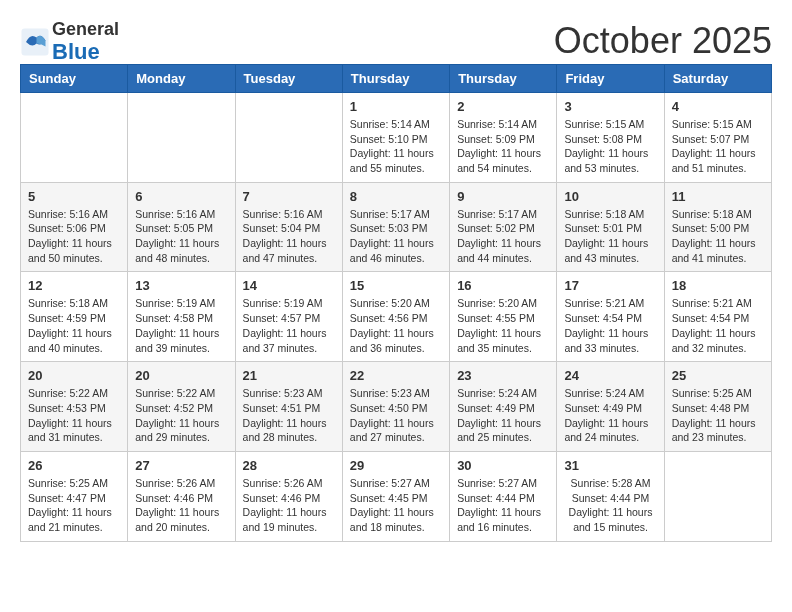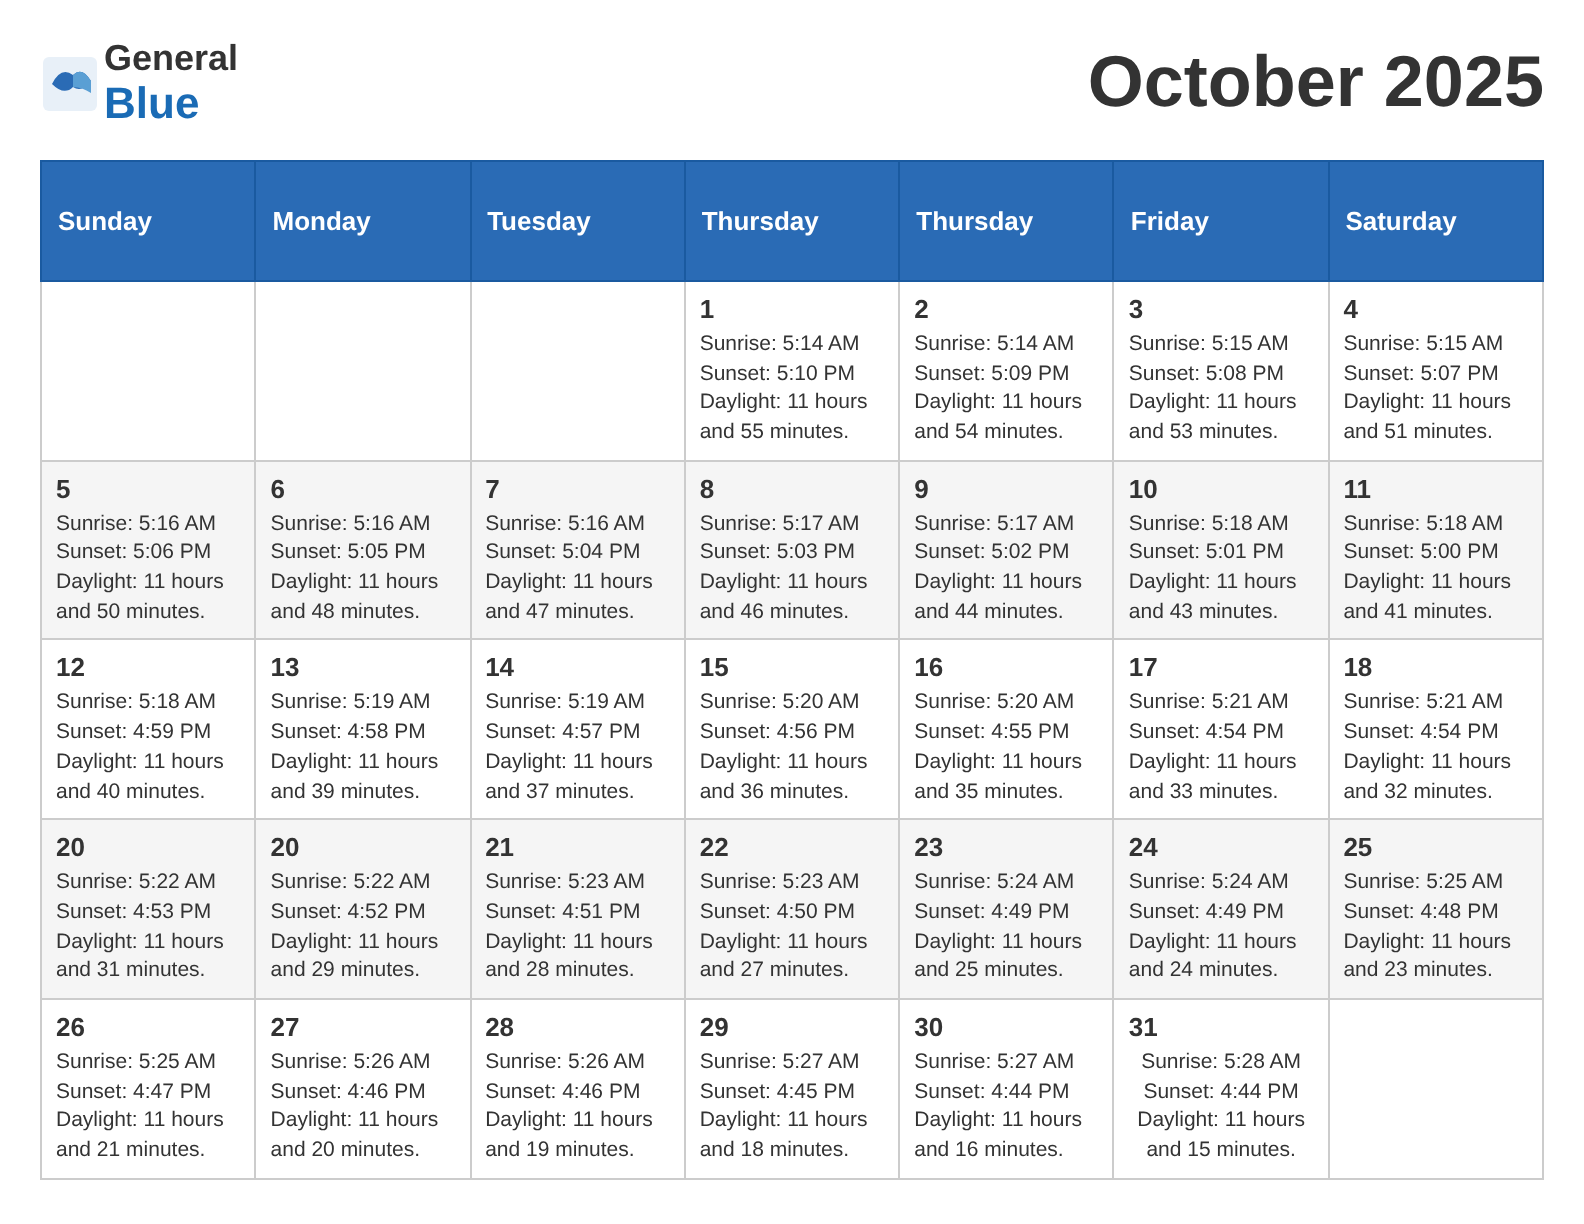--- a/index.html
+++ b/index.html
@@ -7,21 +7,20 @@
       font-family: Arial, sans-serif;
       background: #fff;
       width: 792px;
       min-height: 612px;
       padding: 20px;
     }
     .header-section {
       display: flex;
       justify-content: space-between;
       align-items: flex-start;
-      margin-bottom: 16px;
       gap: 34px;
     }
     .logo {
       display: flex;
       align-items: center;
     }
     .logo-text {
       display: flex;
       flex-direction: column;
       line-height: 1.1;
@@ -39,36 +38,36 @@
     .logo-icon {
       width: 30px;
       height: 30px;
       margin-right: 2px;
     }
     .title-section {
       text-align: right;
     }
     .month-title {
       font-size: 36px;
-      font-weight: bold;
+      font-weight: normal;
       color: #333;
     }
     .subtitle {
       font-size: 16px;
       color: #555;
     }
     .calendar {
       width: 100%;
       border-collapse: collapse;
     }
     .calendar th {
       background-color: #2a6bb5;
       color: #fff;
       text-align: left;
-      padding: 22px 8px;
+      padding: 6px 8px;
       font-size: 13px;
       font-weight: bold;
       border: 1px solid #1a5aa0;
     }
     .calendar td {
       vertical-align: top;
       padding: 6px 7px;
       border: 1px solid #ccc;
       width: 107px;
       min-height: 80px;

